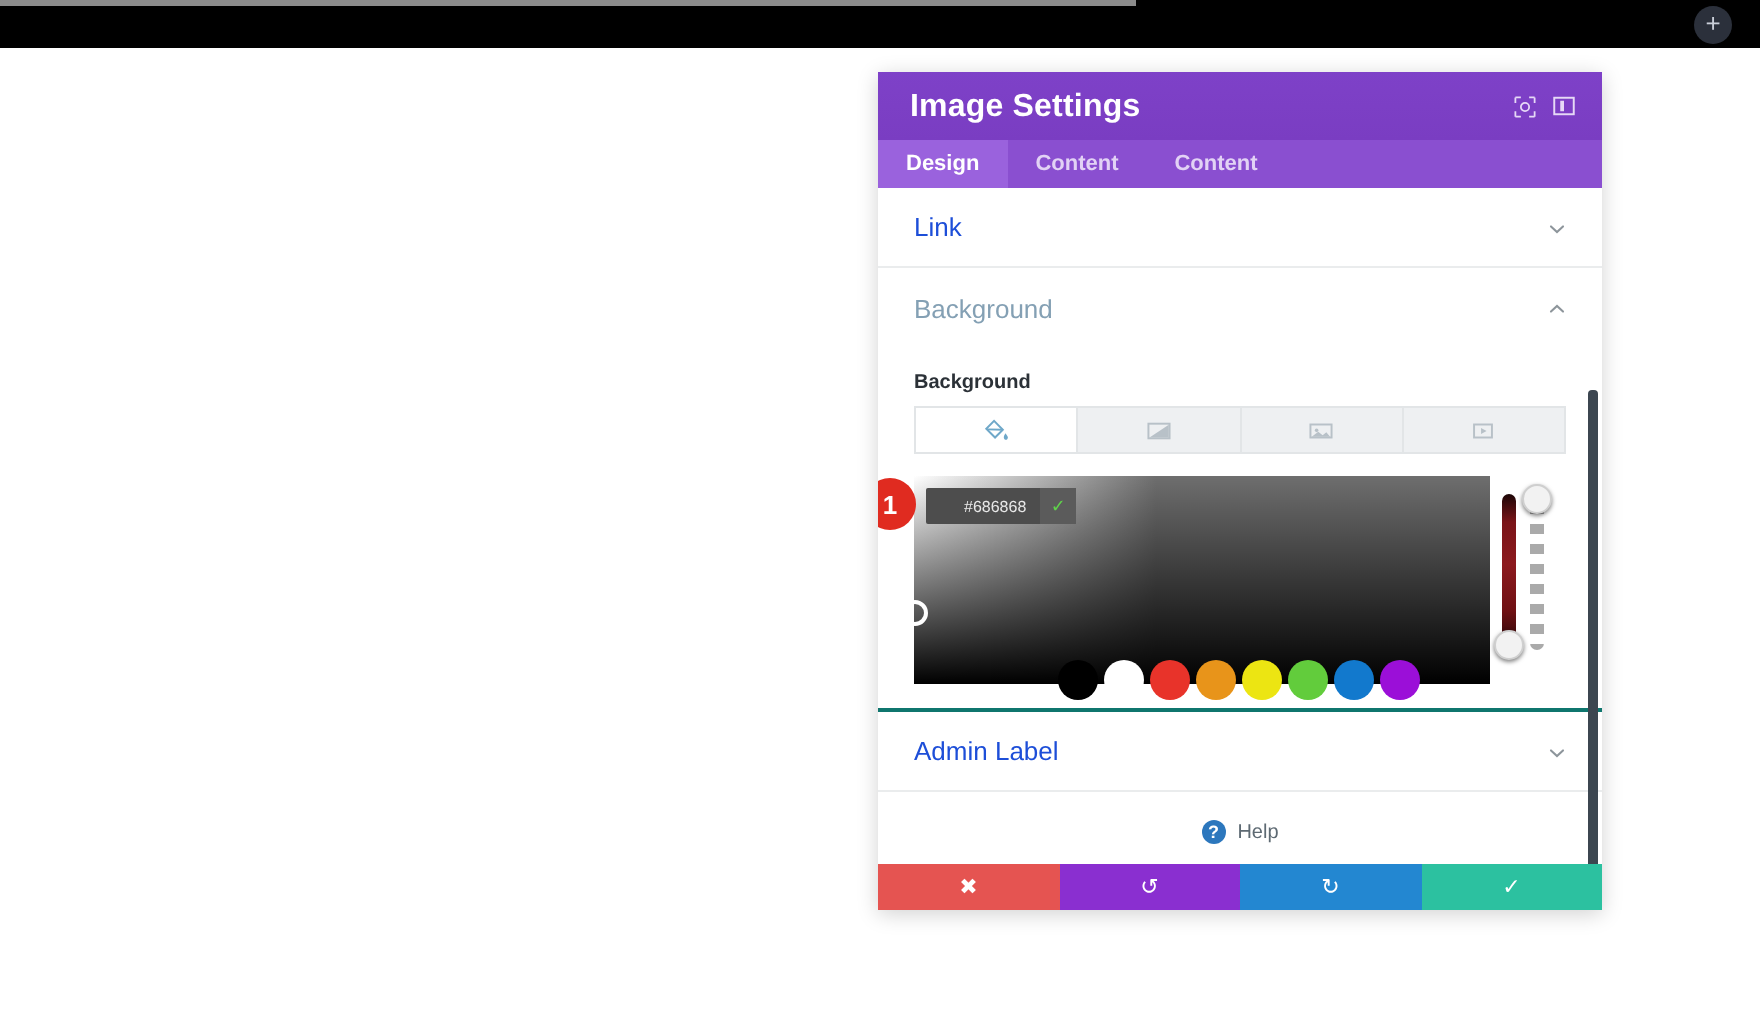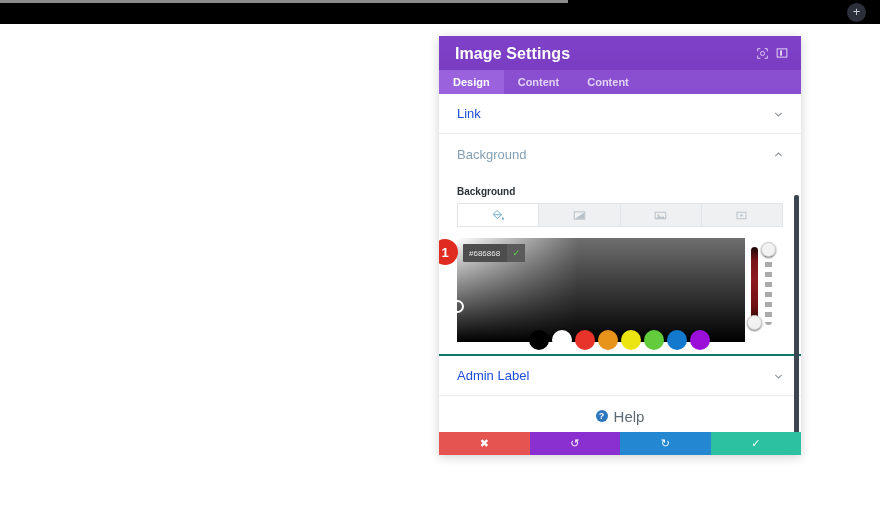--- a/index.html
+++ b/index.html
@@ -169,21 +169,21 @@
     position: absolute;
     left: 6px; top: 6px;
     height: 18px;
     background: #4d4d4d;
     display: flex; align-items: center;
     border-radius: 1px;
   }
   #hexvalue {
     color: #e8e8e8;
     font-size: 8px;
-    padding: 0 7px 0 6px;
+    padding: 0 7px 0 19px;
     font-family: "Liberation Sans", sans-serif;
   }
   #hexok {
     width: 18px; height: 18px;
     background: #5b5b5b;
     display: flex; align-items: center; justify-content: center;
     color: #5fd44a;
     font-size: 9px;
   }
   #badge-1 {
@@ -255,21 +255,21 @@
   #help-icon {
     width: 12px; height: 12px;
     border-radius: 50%;
     background: #2c77bd;
     color: #fff;
     font-size: 9px; font-weight: bold;
     display: flex; align-items: center; justify-content: center;
     line-height: 1;
   }
   #help-label {
-    font-size: 15px;
+    font-size: 10px;
     color: #5e6a73;
   }
 
   
   #panel-scrollbar {
     position: absolute;
     right: 2px; top: 101px;
     width: 5px; height: 293px;
     background: #3c4650;
     border-radius: 2px;

